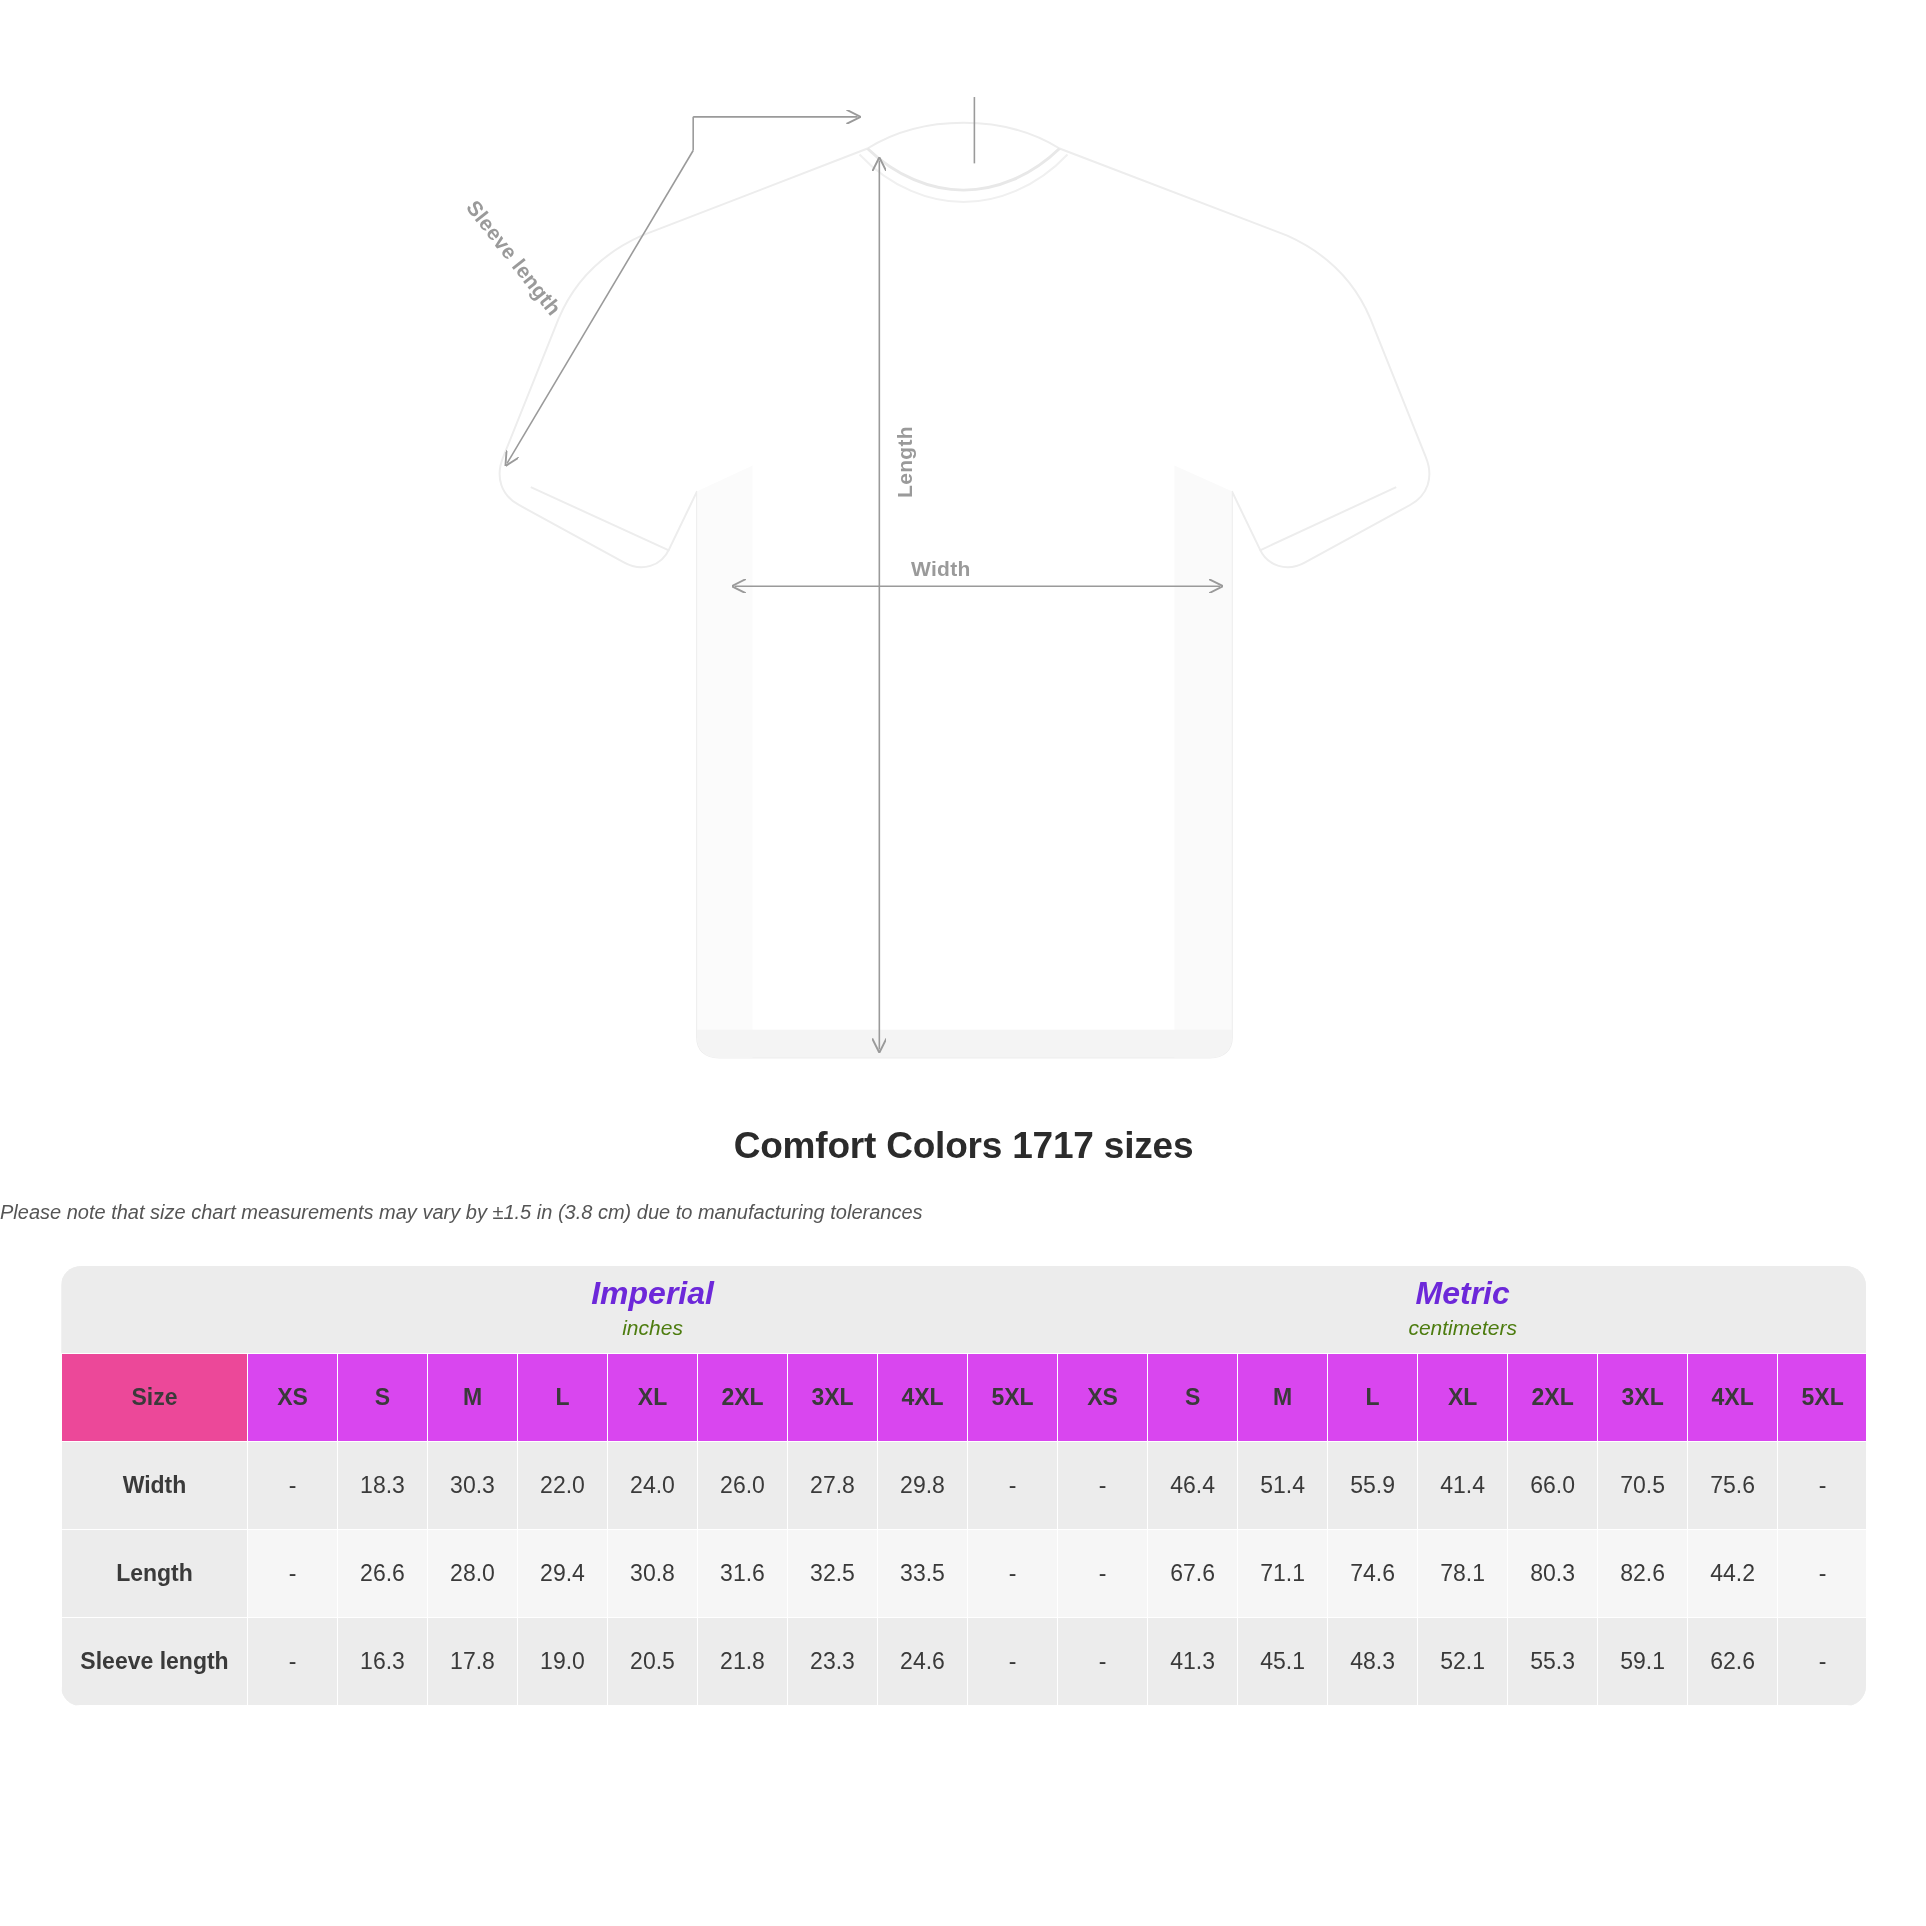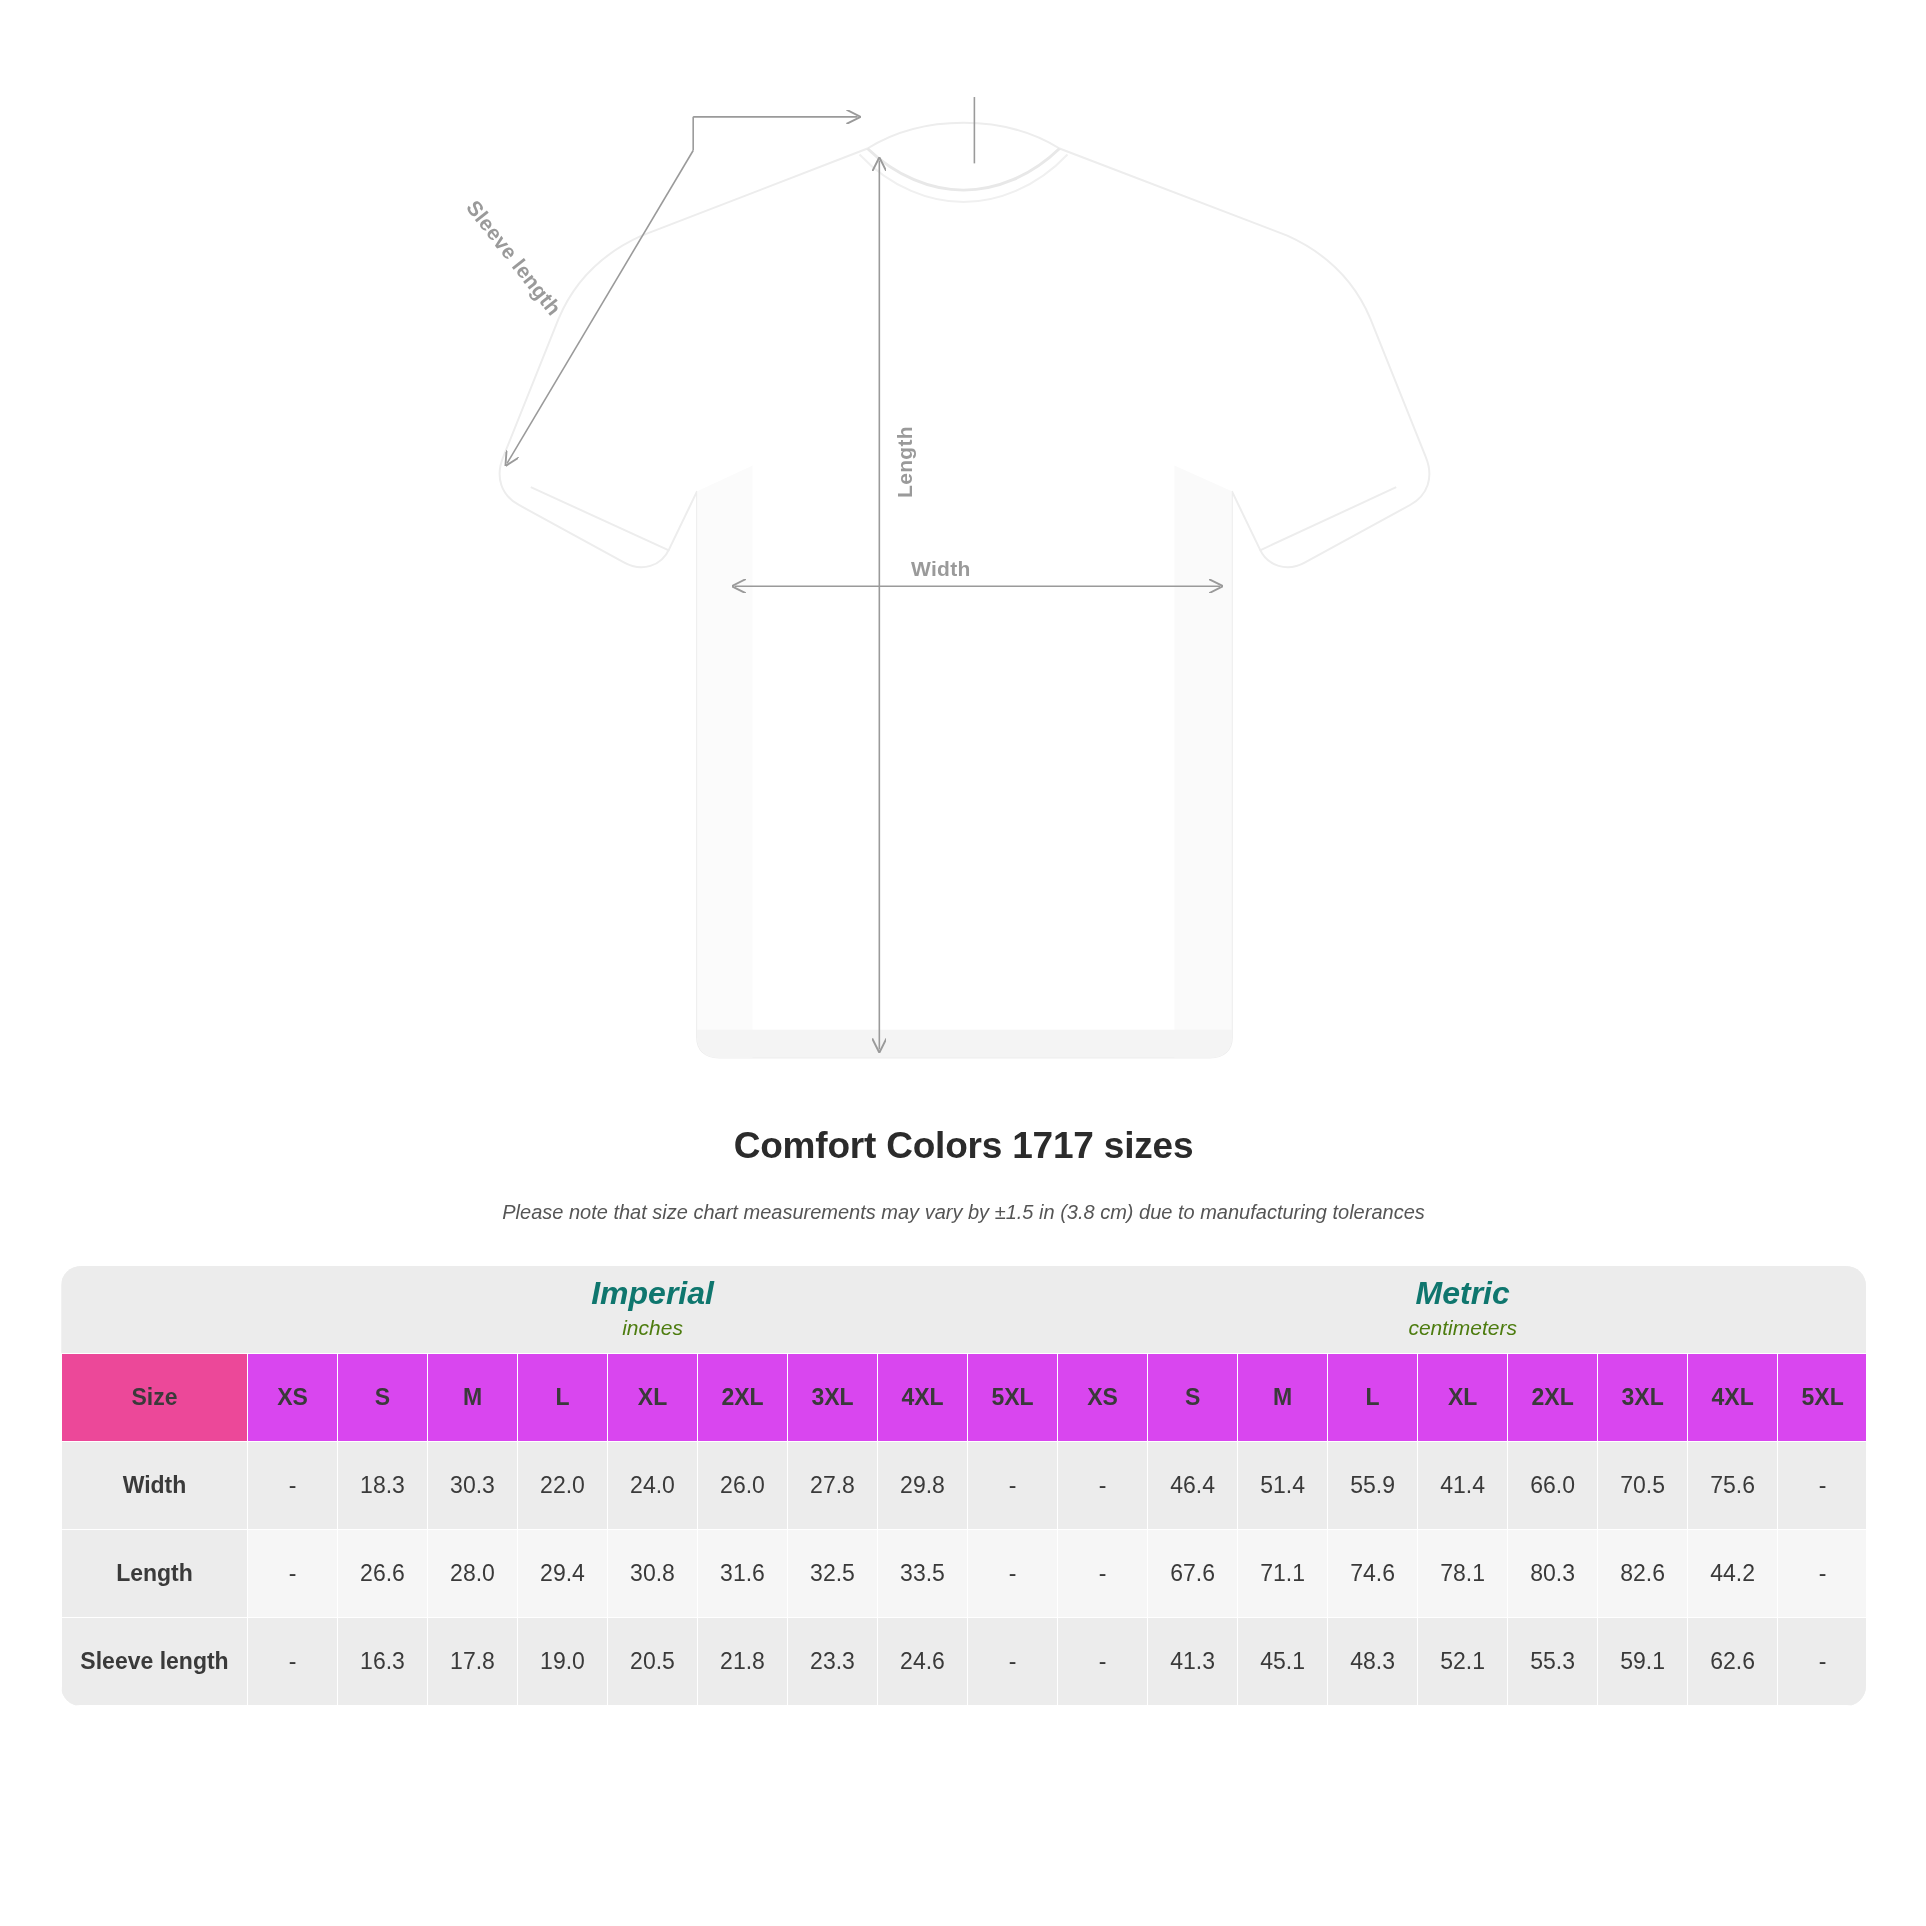--- a/index.html
+++ b/index.html
@@ -60,21 +60,21 @@
   .chart-title {
     text-align: center;
     font-size: 37px;
     font-weight: bold;
     color: #2b2b2b;
     margin: 16px;
     padding: 0 0 6px 0;
     letter-spacing: -0.2px;
   }
   .chart-note {
-    text-align: center;
+    text-align: left;
     font-size: 20px;
     font-style: italic;
     color: #555555;
     margin: 0;
     padding: 12px 0 0 0;
   }
 
   
   .table-wrap {
     margin: 42px 61px 0 61px;
@@ -99,21 +99,21 @@
   }
   .unit-head {
     background: #ececec;
     height: 139px;
     border: none !important;
   }
   .unit-head .unit-title {
     font-size: 32px;
     font-weight: bold;
     font-style: italic;
-    color: #0f766e;
+    color: #6d28d9;
     line-height: 1.15;
   }
   .unit-head .unit-sub {
     font-size: 21px;
     font-style: italic;
     color: #4d7c0f;
     line-height: 1.5;
   }
   .hdr-row td {
     background: #d946ef;

